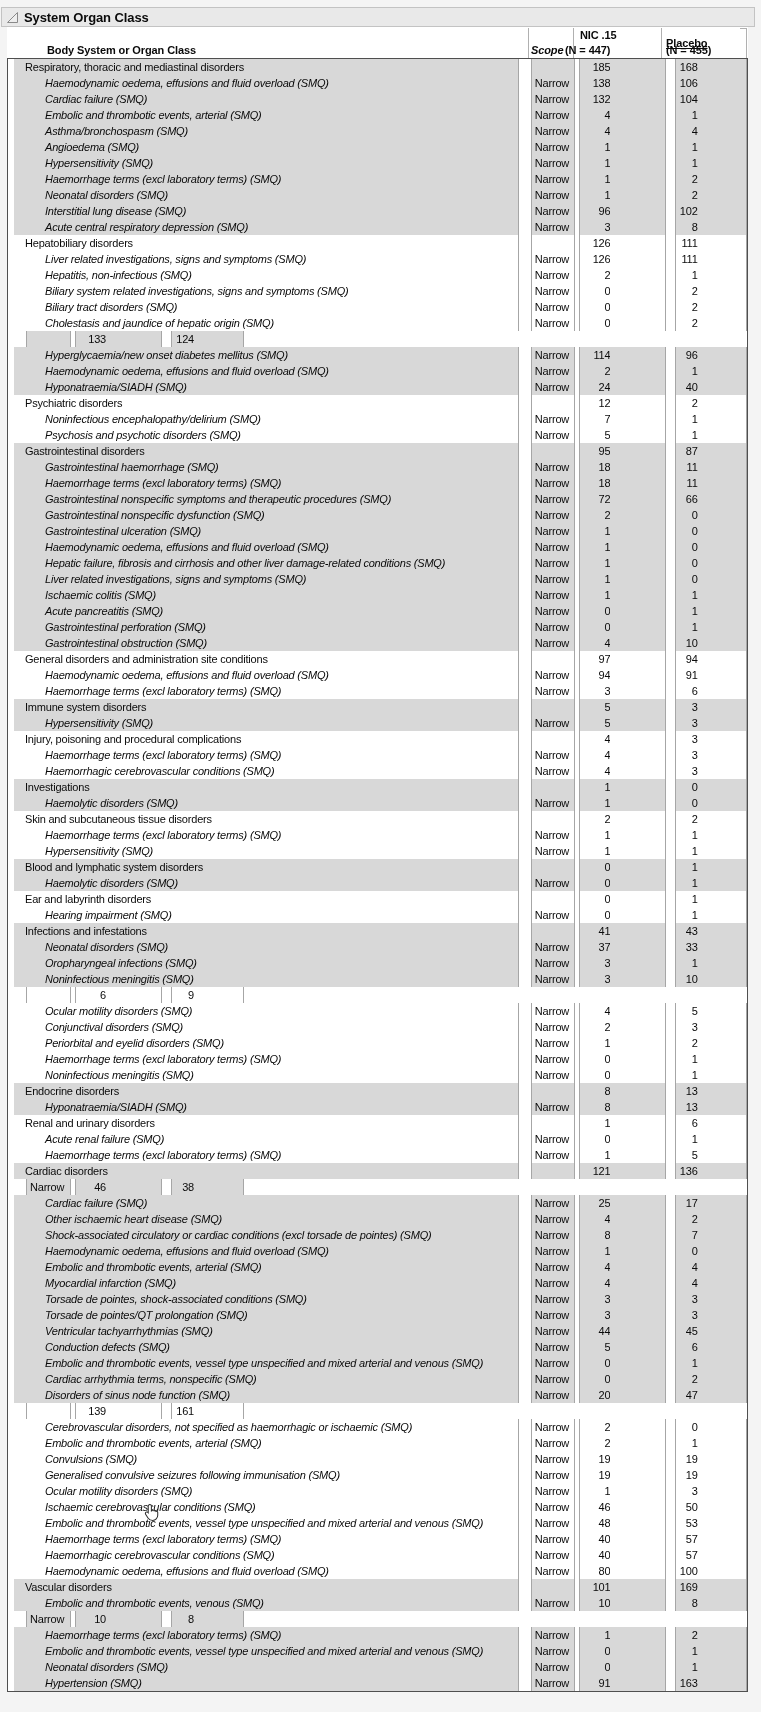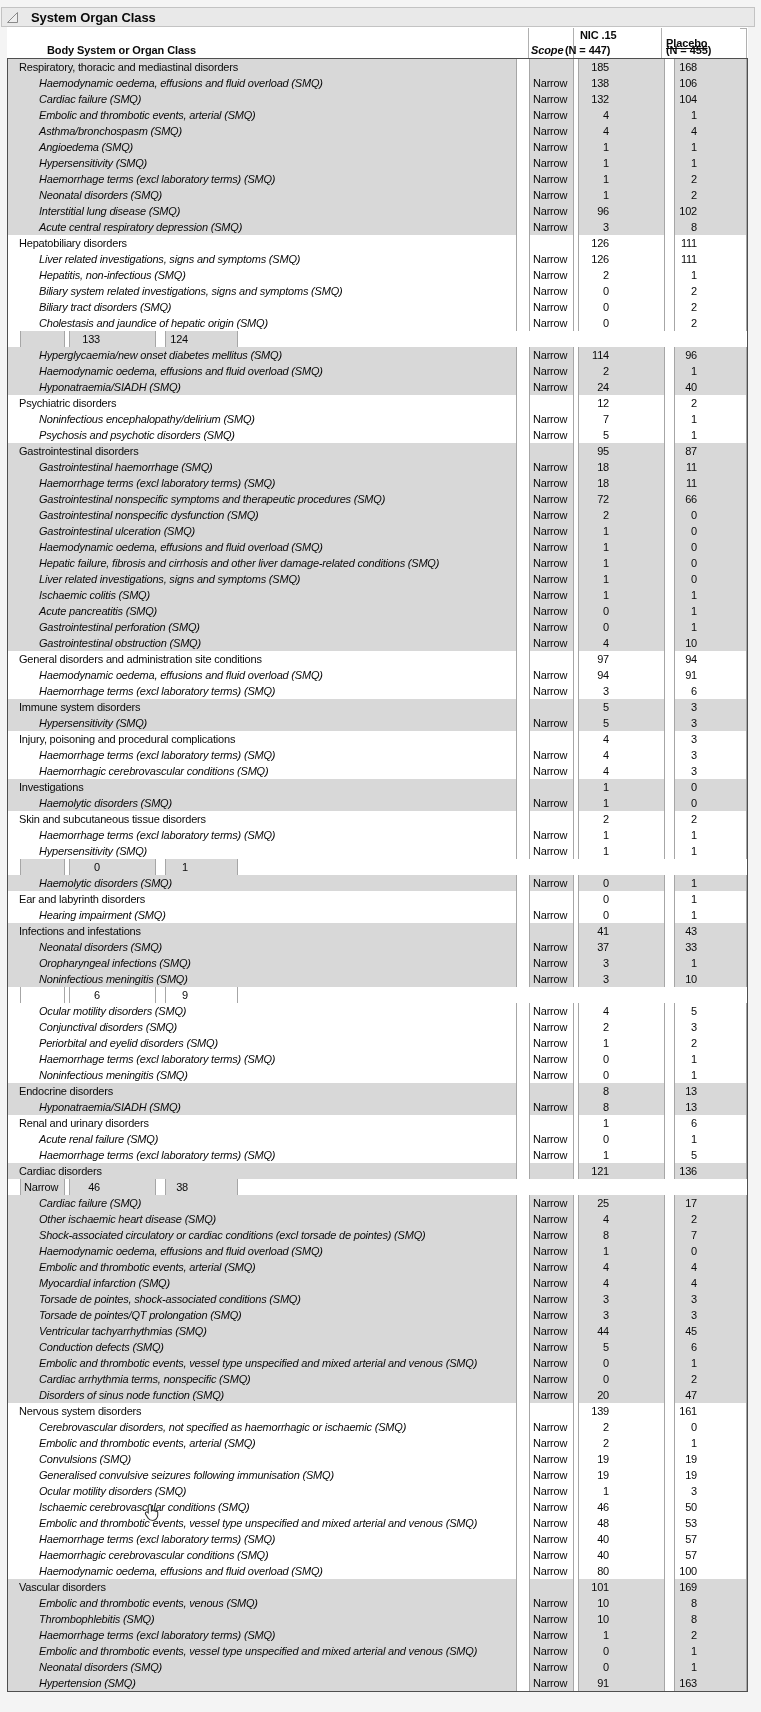--- a/index.html
+++ b/index.html
@@ -6,35 +6,35 @@
   body{
     width:761px;height:1712px;position:relative;overflow:hidden;
     background:#f4f4f4;
     font-family:"Liberation Sans", sans-serif;
     color:#0a0a0a;
   }
   
   .titlebar{
     position:absolute;left:1px;top:7px;width:754px;height:20px;
     background:#e9e9e9;border:1px solid #c3c3c3;box-sizing:border-box;
-    display:flex;align-items:center;gap:12px;padding-left:4px;
+    display:flex;align-items:center;gap:5px;padding-left:4px;
   }
   .titlebar .tri{flex:0 0 auto;display:block;}
   .titlebar .ttl{font-weight:bold;font-size:13px;letter-spacing:-0.1px;white-space:nowrap;}
   
   .thead{
     position:absolute;left:7px;top:27px;width:741px;height:31px;background:#ffffff;
   }
   .thead .hline{position:absolute;top:1px;bottom:0;width:1px;background:#b0b0b0;}
   .thead .htick{position:absolute;top:1px;height:1px;width:7px;background:#b0b0b0;}
   .hlabel{position:absolute;font-weight:bold;font-size:11px;letter-spacing:-0.1px;white-space:nowrap;}
   
   .tbody{
     position:absolute;left:7px;top:58px;width:741px;
-    border:1px solid #4f4f4f;box-sizing:border-box;background:#ffffff;
+    border:1px solid #4f4f4f;box-sizing:border-box;background:#ffffff;padding-left:6px;
   }
   .trow{display:flex;height:16px;line-height:16px;font-size:11px;letter-spacing:-0.2px;}
   .trow span{display:block;box-sizing:border-box;height:16px;white-space:nowrap;overflow:hidden;}
   .c-name{width:509px;border-right:1px solid #a6a6a6;padding-left:11px;}
   .sub .c-name{padding-left:31px;font-style:italic;}
   .gut{background:transparent;}
   .g1{width:12px;}.g2{width:4px;}.g3{width:9px;}
   .c-scope{width:45px;border-left:1px solid #a6a6a6;border-right:1px solid #a6a6a6;padding-left:3px;}
   .c-num{display:flex;justify-content:flex-end;border-left:1px solid #a6a6a6;border-right:1px solid #a6a6a6;}
   .c-nic{width:87px;}
@@ -716,20 +716,21 @@
       <span class="gut g2"></span>
       <span class="c-num c-nic">
         <span class="cnt">1</span>
       </span>
       <span class="gut g3"></span>
       <span class="c-num c-plc">
         <span class="cnt">1</span>
       </span>
     </div>
     <div class="trow bg grp">
+      <span class="c-name">Blood and lymphatic system disorders</span>
       <span class="gut g1"></span>
       <span class="c-scope"></span>
       <span class="gut g2"></span>
       <span class="c-num c-nic">
         <span class="cnt">0</span>
       </span>
       <span class="gut g3"></span>
       <span class="c-num c-plc">
         <span class="cnt">1</span>
       </span>
@@ -1155,21 +1156,20 @@
       <span class="gut g2"></span>
       <span class="c-num c-nic">
         <span class="cnt">20</span>
       </span>
       <span class="gut g3"></span>
       <span class="c-num c-plc">
         <span class="cnt">47</span>
       </span>
     </div>
     <div class="trow bw grp">
-      <span class="c-name">Nervous system disorders</span>
       <span class="gut g1"></span>
       <span class="c-scope"></span>
       <span class="gut g2"></span>
       <span class="c-num c-nic">
         <span class="cnt">139</span>
       </span>
       <span class="gut g3"></span>
       <span class="c-num c-plc">
         <span class="cnt">161</span>
       </span>
@@ -1324,21 +1324,20 @@
       <span class="gut g2"></span>
       <span class="c-num c-nic">
         <span class="cnt">10</span>
       </span>
       <span class="gut g3"></span>
       <span class="c-num c-plc">
         <span class="cnt">8</span>
       </span>
     </div>
     <div class="trow bg sub">
-      <span class="c-name">Thrombophlebitis (SMQ)</span>
       <span class="gut g1"></span>
       <span class="c-scope">Narrow</span>
       <span class="gut g2"></span>
       <span class="c-num c-nic">
         <span class="cnt">10</span>
       </span>
       <span class="gut g3"></span>
       <span class="c-num c-plc">
         <span class="cnt">8</span>
       </span>

